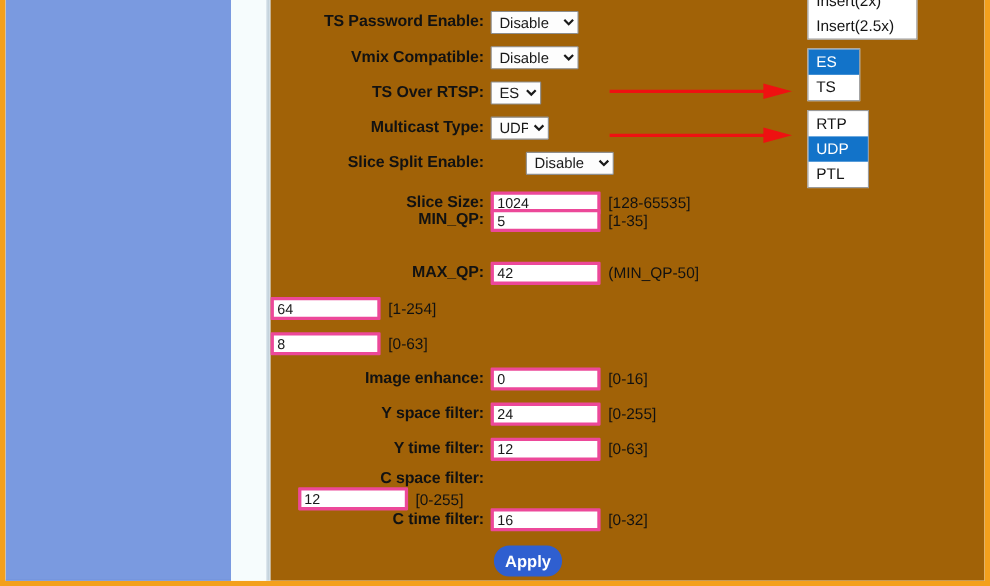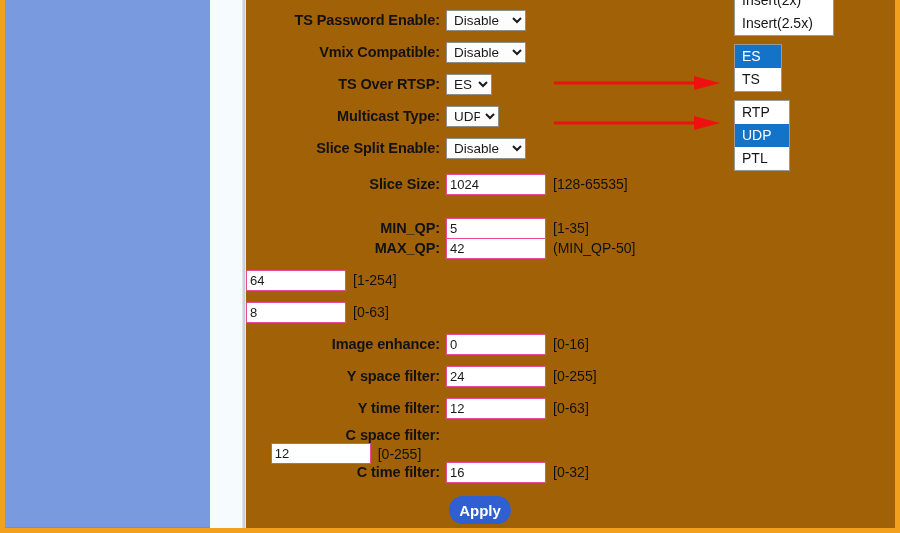--- a/index.html
+++ b/index.html
@@ -85,21 +85,21 @@
   select.w-disable { width: 80px; }
   select.w-es { width: 46px; }
   select.w-udp { width: 53px; }
 
   
   input.txt {
     font-family: "Liberation Sans", sans-serif;
     font-size: 13px;
     color: #1a1a1a;
     background: #ffffff;
-    border: 1px solid #ec4899;
+    border: 3px solid #ec4899;
     border-radius: 1px;
     width: 100px;
     height: 21px;
     padding: 0 3px;
     outline: none;
   }
   .hint {
     font-size: 14px;
     color: #111;
     margin-left: 7px;
@@ -178,36 +178,36 @@
           <div class="ctl">
             <select class="sel w-es"><option>ES</option><option>TS</option></select>
           </div>
         </div>
         <div class="row" style="top: 103px;">
           <div class="label">Multicast Type:</div>
           <div class="ctl">
             <select class="sel w-udp"><option>RTP</option><option selected="">UDP</option><option>PTL</option></select>
           </div>
         </div>
-        <div class="row" style="top: 135px;">
+        <div class="row" style="top: 135px; gap: 32px;">
           <div class="label">Slice Split Enable:</div>
           <div class="ctl">
             <select class="sel w-disable"><option>Disable</option><option>Enable</option></select>
           </div>
         </div>
       </div>
     <div id="rows-fields">
         <div class="row" style="top: 171px;">
           <div class="label">Slice Size:</div>
           <div class="ctl">
             <input type="text" class="txt" value="1024" style="">
             <span class="hint">[128-65535]</span>
           </div>
         </div>
-        <div class="row" style="top: 215px;">
+        <div class="row" style="top: 187px;">
           <div class="label">MIN_QP:</div>
           <div class="ctl">
             <input type="text" class="txt" value="5" style="">
             <span class="hint">[1-35]</span>
           </div>
         </div>
         <div class="row" style="top: 235px;">
           <div class="label">MAX_QP:</div>
           <div class="ctl">
             <input type="text" class="txt" value="42" style="">

